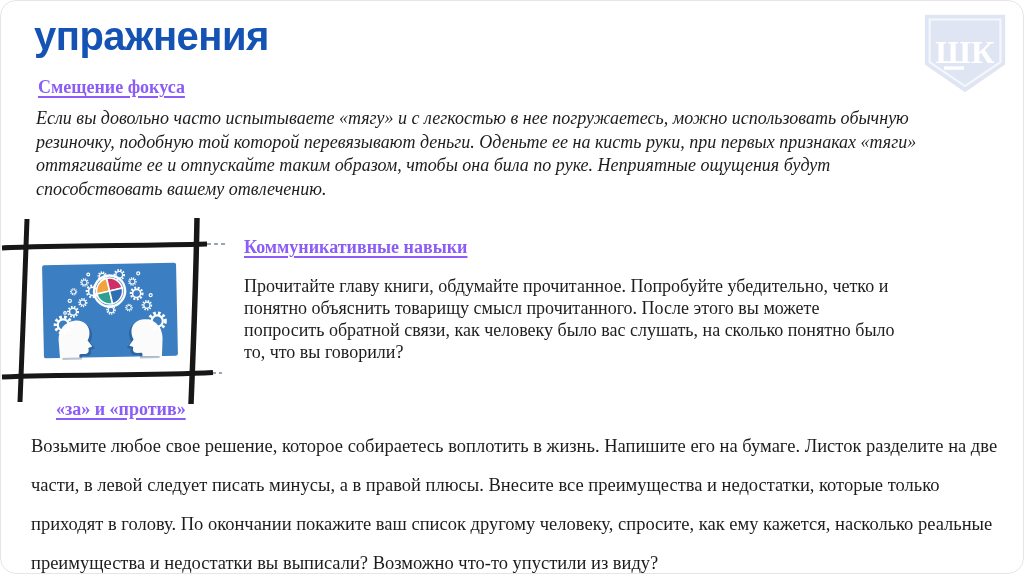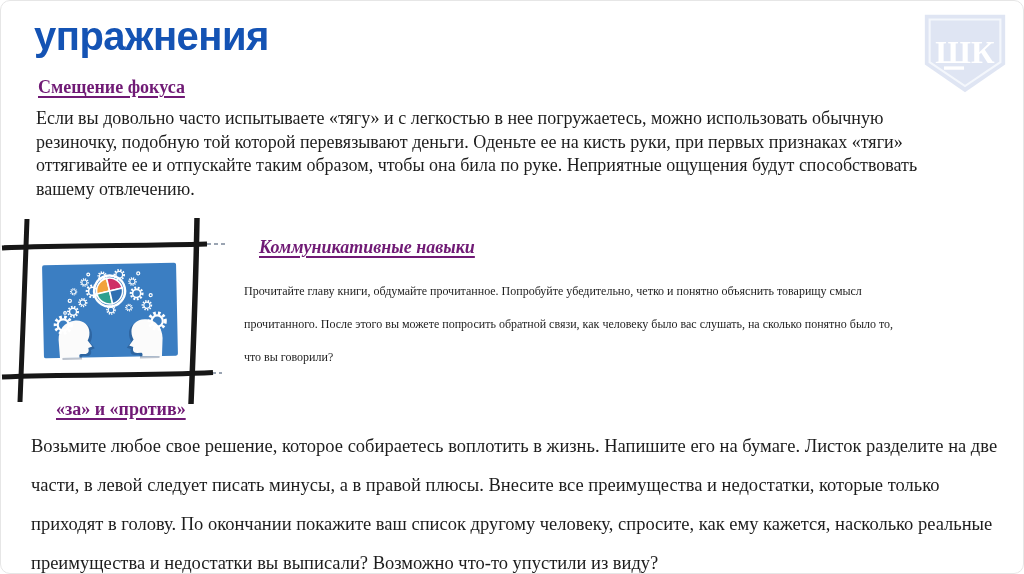--- a/index.html
+++ b/index.html
@@ -1,21 +1,21 @@
 <!DOCTYPE html>
 <html style="--accent: #1453b4;"><head>
 <meta charset="utf-8">
 <style>
   html, body { margin: 0; padding: 0; background: #ffffff; }
   .slide {
     position: relative;
     width: 1024px; height: 574px;
     background: #ffffff;
     border: 1px solid #e6e6e6;
-    border-radius: 10px;
+    border-radius: 16px;
     overflow: hidden;
     font-family: "Liberation Serif", serif;
     color: #1f1f1f;
     box-sizing: border-box;
   }
   .page-title {
     position: absolute; left: 33px; top: 13px;
     font-family: "Liberation Sans", sans-serif;
     font-weight: bold;
     font-size: 40px;
@@ -27,40 +27,41 @@
   .logo {
     position: absolute; left: 916px; top: 8px;
     width: 96px; height: 88px;
   }
   .heading {
     position: absolute;
     margin: 0;
     font-family: "Liberation Serif", serif;
     font-weight: bold;
     font-size: 18px;
-    color: #701a75;
+    color: #8b5cf6;
     text-decoration: underline;
     text-decoration-thickness: 2px;
     text-underline-offset: 3px;
   }
   .h-focus    { left: 37px;  top: 76px;  }
-  .h-comm     { left: 258px; top: 236px; font-style: italic; }
+  .h-comm     { left: 243px; top: 236px; }
   .h-proscons { left: 30px;  top: 398px; margin-left: 25px; }
   .para {
     position: absolute;
     margin: 0;
     color: #1d1d1d;
   }
   .p-focus {
     left: 35px; top: 106px; width: 882px;
+    font-style: italic;
     font-size: 18px; line-height: 23.5px;
   }
   .p-comm {
     left: 243px; top: 274px; width: 652px;
-    font-size: 12px; line-height: 33px;
+    font-size: 18px; line-height: 22px;
   }
   .p-proscons {
     left: 30px; top: 426px; width: 982px;
     font-size: 18.5px; line-height: 39px;
   }
   .illus-svg {
     position: absolute; left: 0px; top: 215px;
     width: 232px; height: 190px;
   }
 </style>

